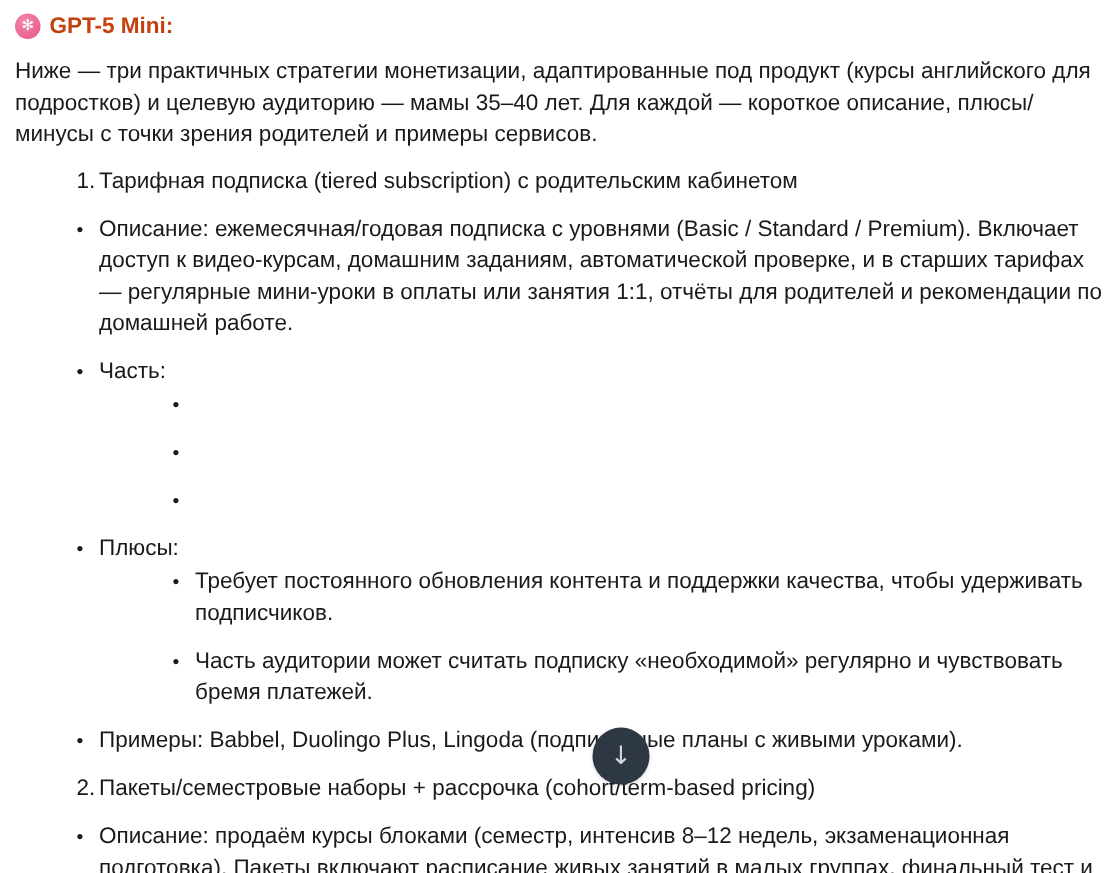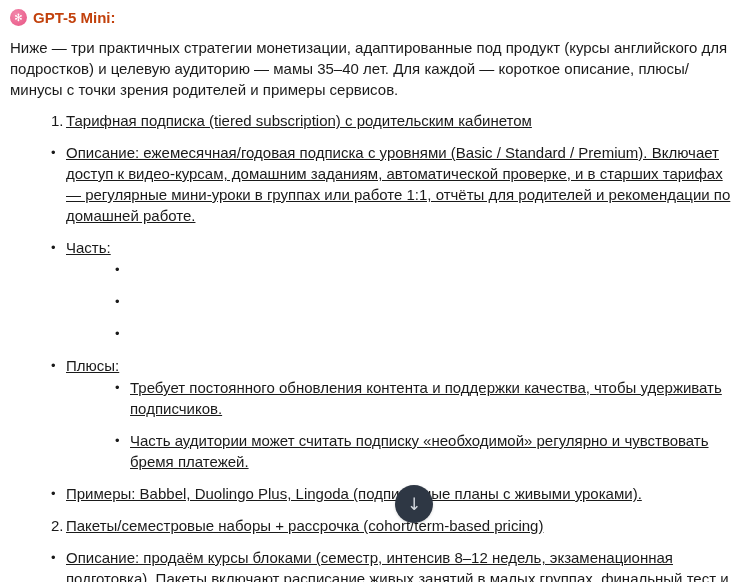--- a/index.html
+++ b/index.html
@@ -53,21 +53,20 @@
   }
   .row .marker {
     flex-shrink: 0;
     width: 15px;
   }
   .row .marker.bullet {
     font-size: 13px;
   }
   .row .txt {
     flex: 1;
-    text-decoration: underline;
   }
   .l1 { padding-left: 41px; margin-bottom: 11px; }
   .l2 { padding-left: 105px; margin-bottom: 11px; }
   .label-row { margin-bottom: 1px; }
   .scroll-btn {
     position: absolute;
     left: 395px;
     top: 485px;
     width: 38px;
     height: 38px;
@@ -100,21 +99,21 @@
 
   <p class="intro">Ниже — три практичных стратегии монетизации, адаптированные под продукт (курсы английского для подростков) и целевую аудиторию — мамы 35–40 лет. Для каждой — короткое описание, плюсы/минусы с точки зрения родителей и примеры сервисов.</p>
 
   <div class="row l1">
     <span class="marker">1.</span>
     <span class="txt">Тарифная подписка (tiered subscription) с родительским кабинетом</span>
   </div>
 
   <div class="row l1">
     <span class="marker bullet">•</span>
-    <span class="txt">Описание: ежемесячная/годовая подписка с уровнями (Basic / Standard / Premium). Включает доступ к видео-курсам, домашним заданиям, автоматической проверке, и в старших тарифах — регулярные мини-уроки в группах или работе 1:1, отчёты для родителей и рекомендации по домашней работе.</span>
+    <span class="txt">Описание: ежемесячная/годовая подписка с уровнями (Basic / Standard / Premium). Включает доступ к видео-курсам, домашним заданиям, автоматической проверке, и в старших тарифах — регулярные мини-уроки в оплаты или занятия 1:1, отчёты для родителей и рекомендации по домашней работе.</span>
   </div>
 
   <div class="row l1 label-row">
     <span class="marker bullet">•</span>
     <span class="txt">Часть:</span>
   </div>
 
   <div class="row l2">
     <span class="marker bullet">•</span>
   </div>

